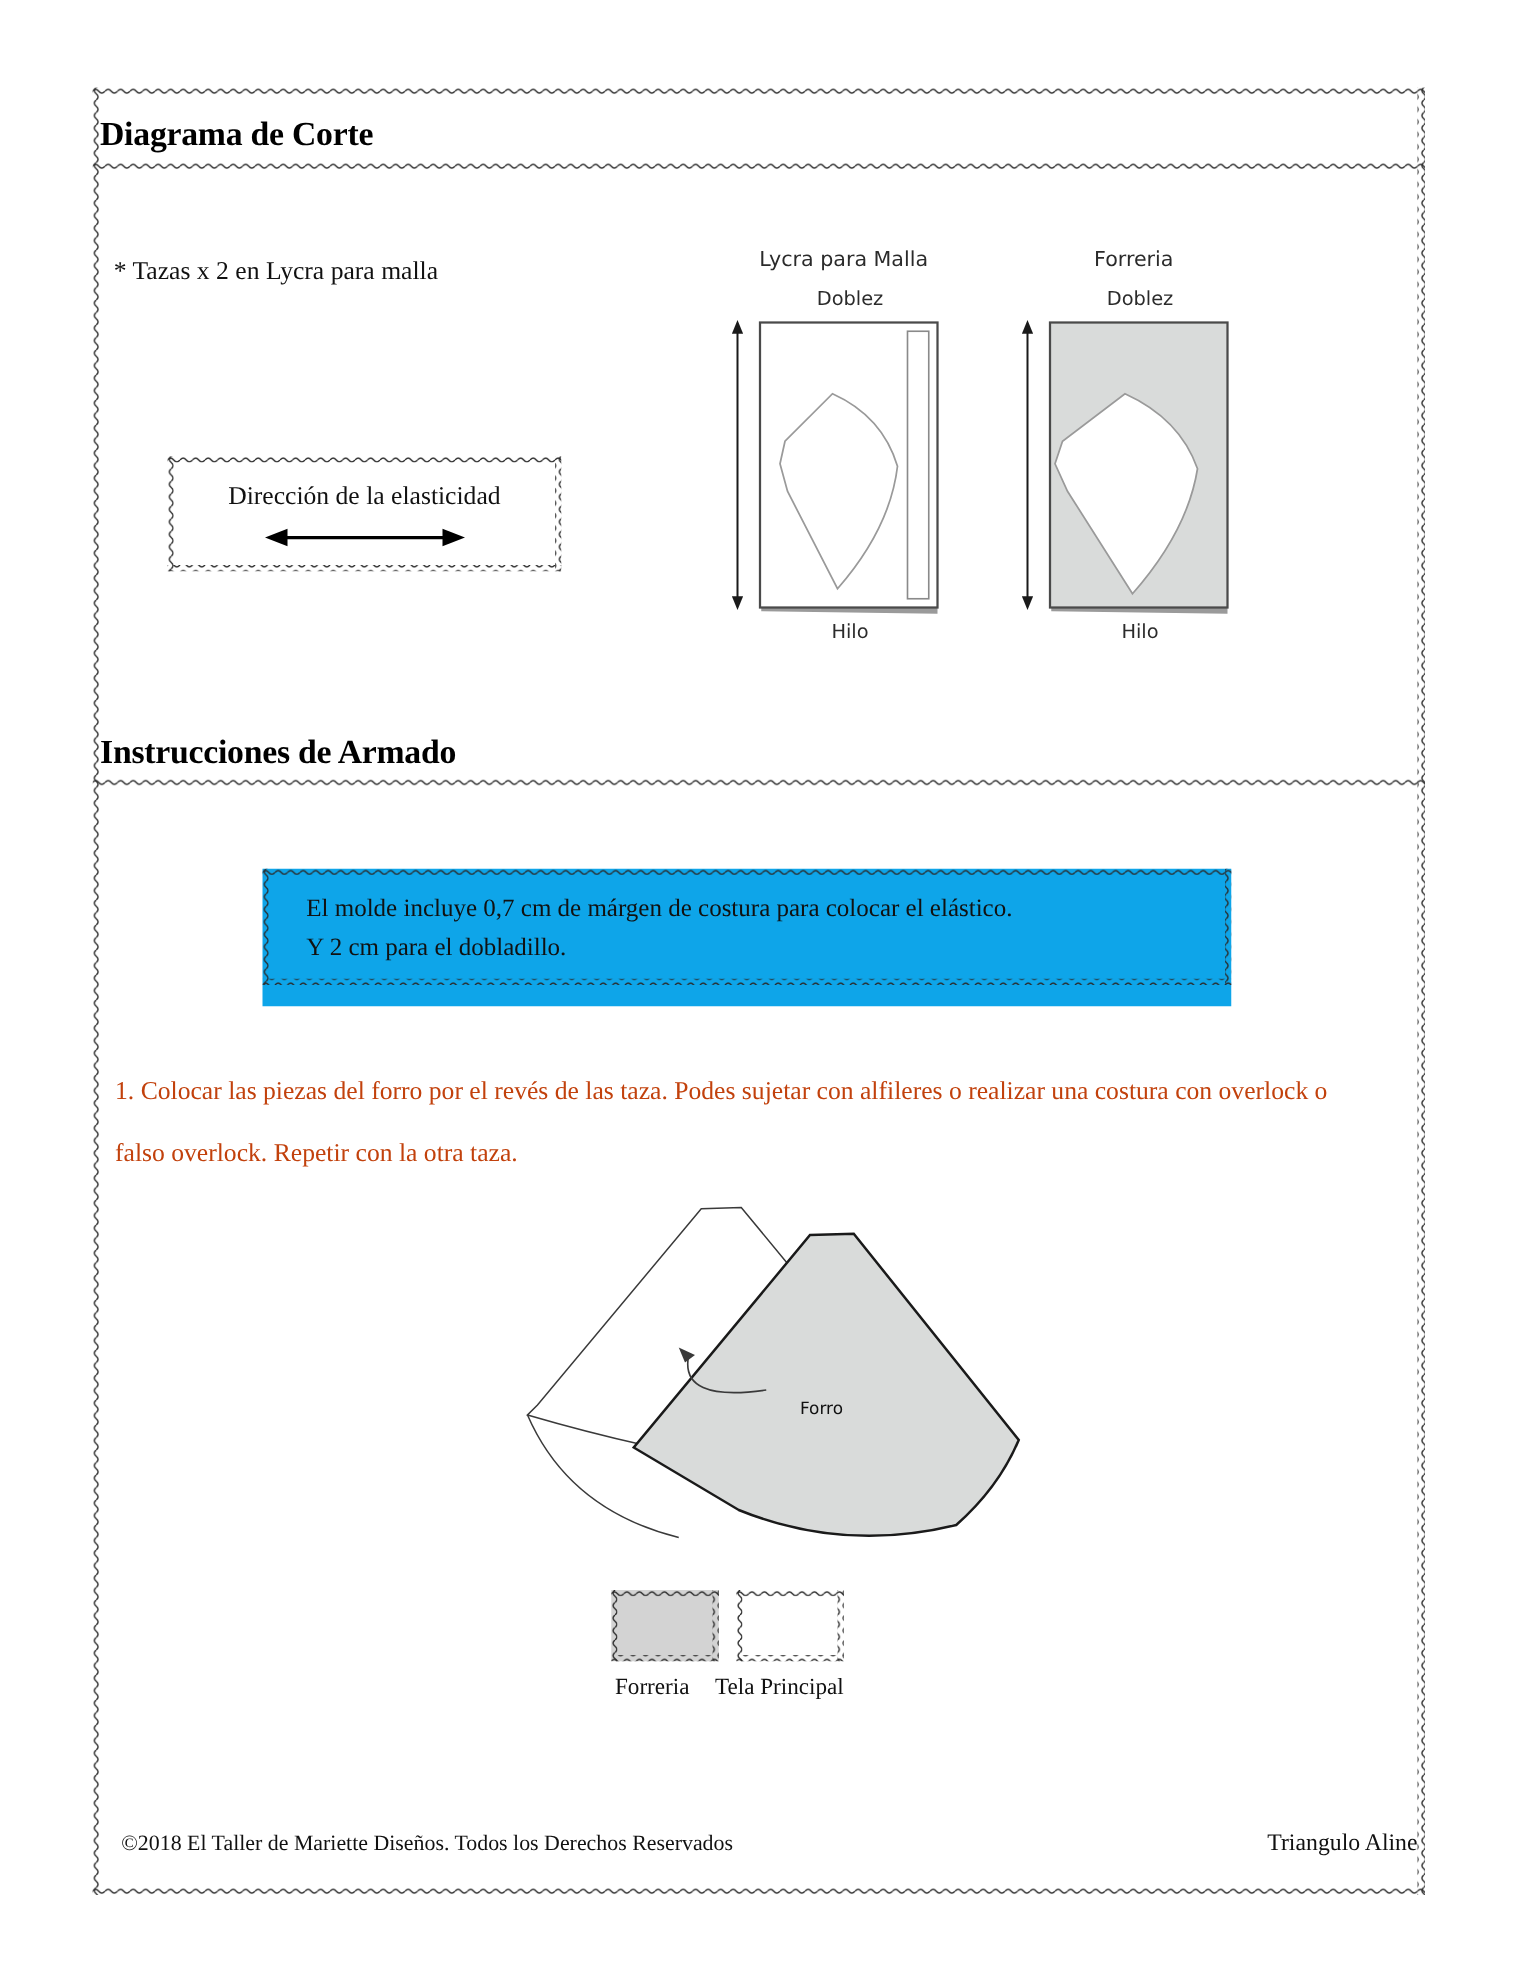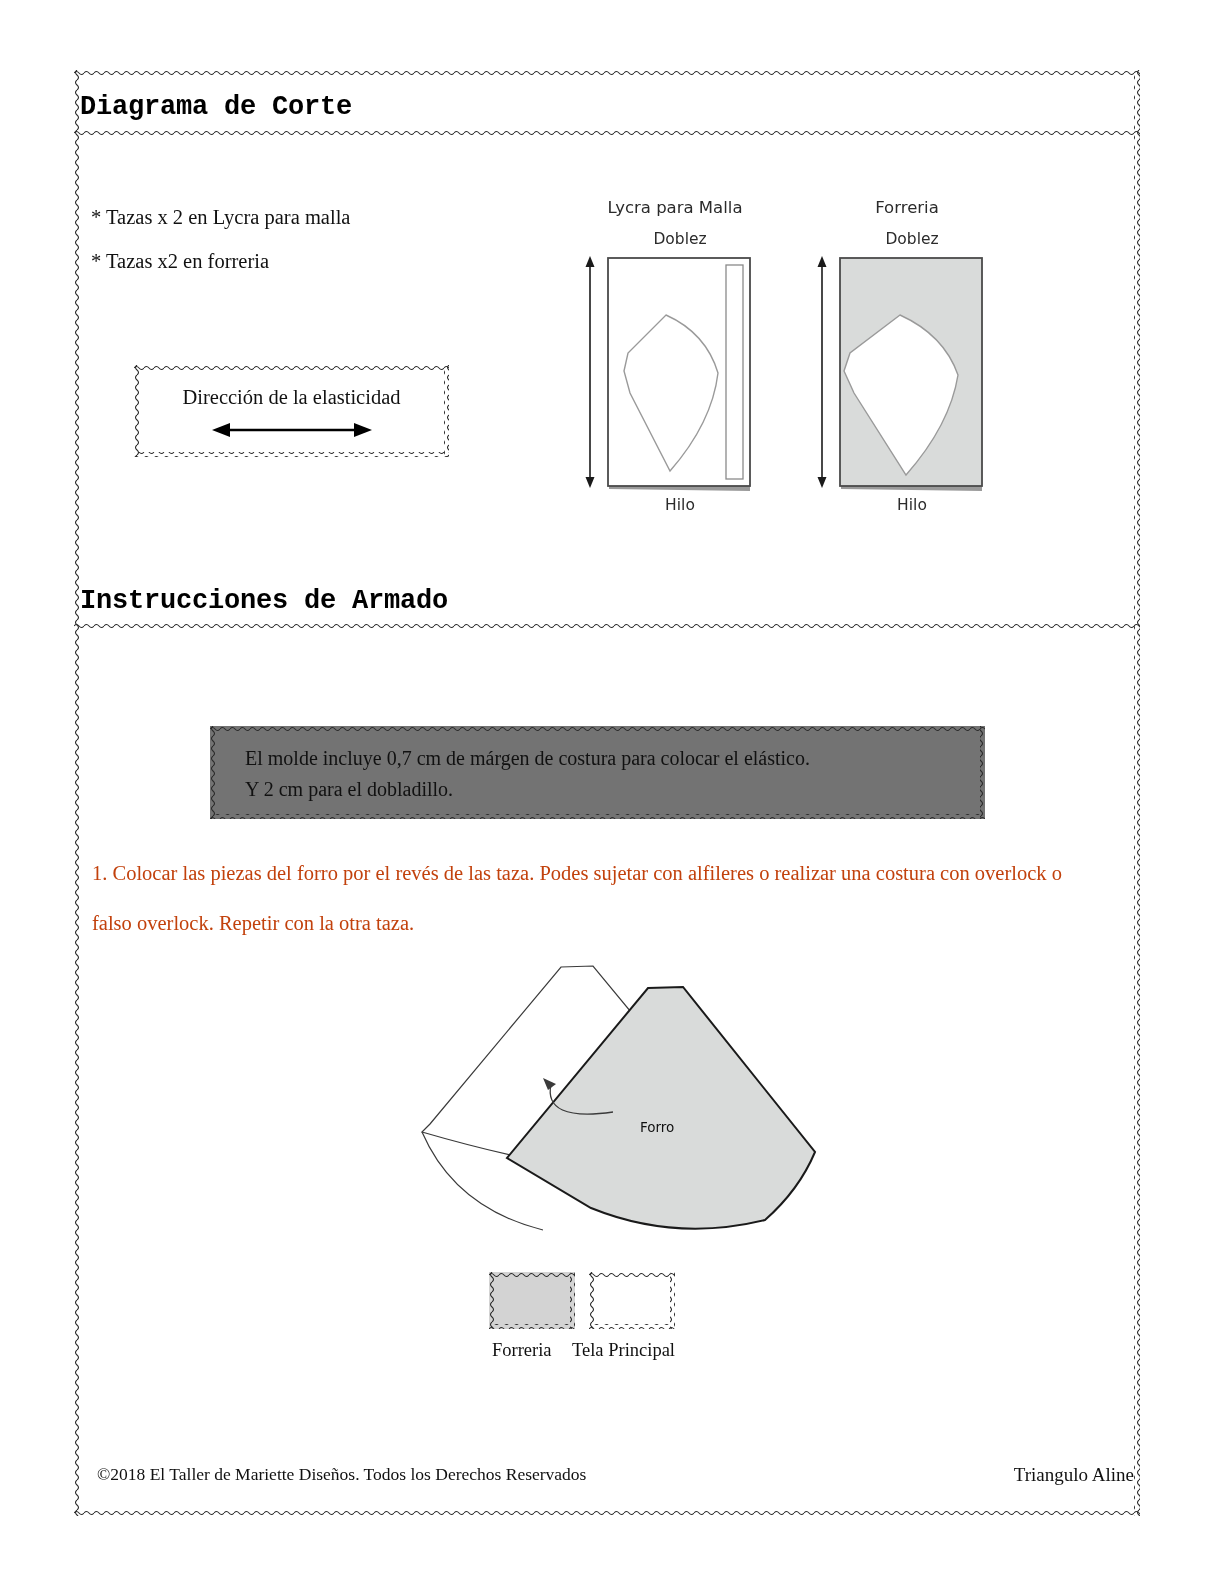--- a/index.html
+++ b/index.html
@@ -22,21 +22,21 @@
     left: 74px;
     top: 70px;
     width: 1066px;
     height: 1446px;
   }
   .wavy-svg { position: absolute; left: 0; top: 0; overflow: visible; }
 
   
   .section-header {
     position: absolute;
-    font-family: Liberation Mono, monospace;
+    font-family: Liberation Serif, serif;
     font-weight: bold;
     font-size: 27px;
     letter-spacing: -0.2px;
     color: #000000;
     white-space: nowrap;
   }
   #header-corte { left: 80px; top: 92px; }
   #header-armado { left: 80px; top: 586px; }
 
   
@@ -95,24 +95,24 @@
     text-align: center;
   }
 
   #diagram-lycra { left: 580px; top: 198px; width: 190px; height: 320px; }
   #diagram-forreria { left: 812px; top: 198px; width: 190px; height: 320px; }
 
   
   #note-box {
     position: absolute;
     left: 210px;
-    top: 726px;
+    top: 695px;
     width: 775px;
-    height: 93px;
-    background: #737373;
+    height: 110px;
+    background: #0ea5e9;
   }
   #note-text {
     position: absolute;
     left: 35px;
     top: 17px;
     width: 720px;
     font-size: 20px;
     line-height: 31px;
     color: #111;
   }
@@ -210,21 +210,20 @@
 </svg>
 
 <svg style="position:absolute;left:74px;top:623px;" width="1066" height="7">
   <rect x="0" y="0" width="1066" height="6" fill="url(#waveH)"></rect>
 </svg>
 
 <div class="section-header" id="header-corte">Diagrama de Corte</div>
 
 <div id="cut-list">
   <div class="cut-item">* Tazas x 2 en Lycra para malla</div>
-  <div class="cut-item">* Tazas x2 en forreria</div>
 </div>
 
 <div id="elastic-box">
   <svg class="wavy-svg" width="315" height="92">
     <rect x="0" y="0" width="315" height="5" fill="url(#waveH)"></rect>
     <rect x="0" y="87" width="315" height="5" fill="url(#waveH)"></rect>
     <rect x="0" y="0" width="5" height="92" fill="url(#waveV)"></rect>
     <rect x="310" y="0" width="5" height="92" fill="url(#waveV)"></rect>
   </svg>
   <div id="elastic-label">Dirección de la elasticidad</div>

